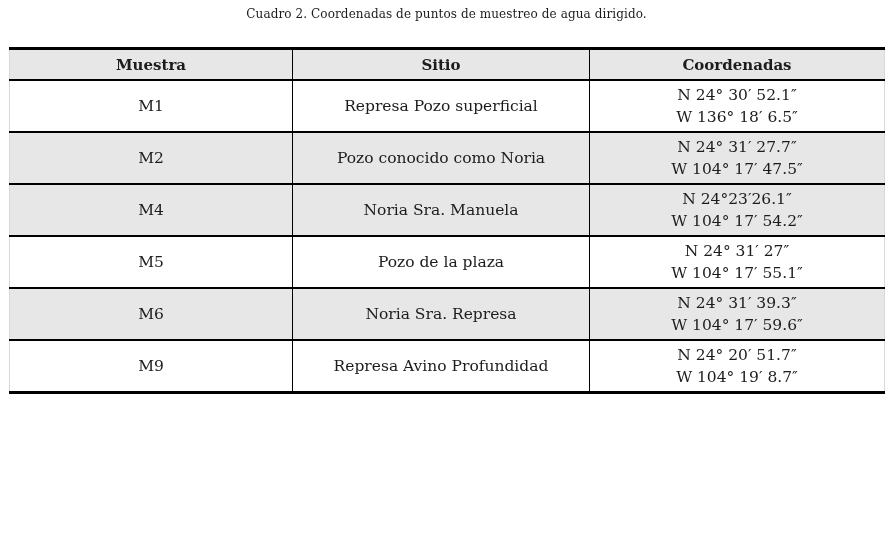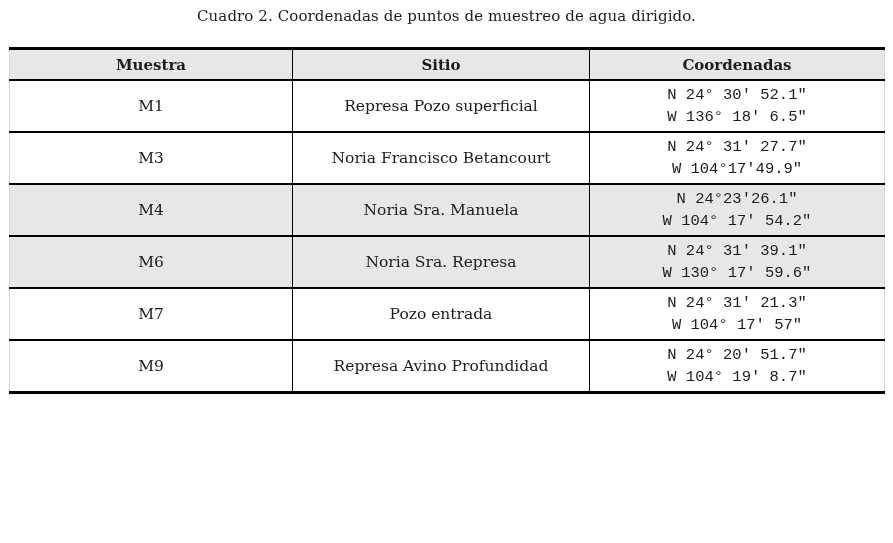--- a/index.html
+++ b/index.html
@@ -13,21 +13,21 @@
     -webkit-font-smoothing: antialiased;
   }
   .page {
     position: relative;
     width: 893px;
     height: 543px;
     overflow: hidden;
   }
   .caption {
     text-align: center;
-    font-size: 15px;
+    font-size: 12px;
     padding-top: 7px;
     letter-spacing: 0.1px;
   }
   table.coords {
     border-collapse: collapse;
     table-layout: fixed;
     position: absolute;
     left: 9px;
     top: 47px;
     width: 875px;
@@ -54,21 +54,21 @@
     height: 29px;
     font-size: 15px;
     font-weight: bold;
     background: #e7e7e7;
   }
   tbody td {
     height: 50px;
     font-size: 15.5px;
   }
   tr.shaded td { background: #e7e7e7; }
-  .coord-line { line-height: 22px; font-family: Liberation Mono, monospace; }
+  .coord-line { line-height: 22px; }
 </style>
 </head>
 <body>
 
 <div class="page">
 
   <div class="caption">Cuadro 2. Coordenadas de puntos de muestreo de agua dirigido.</div>
 
   <table class="coords">
     <colgroup>
@@ -85,50 +85,50 @@
     </thead>
     <tbody>
       <tr>
         <td>M1</td>
         <td>Represa Pozo superficial</td>
         <td>
           <div class="coord-line">N 24° 30′ 52.1″</div>
           <div class="coord-line">W 136° 18′ 6.5″</div>
         </td>
       </tr>
-      <tr>
-        <td>M3</td>
-        <td>Noria Francisco Betancourt</td>
+      <tr class="shaded">
+        <td>M2</td>
+        <td>Pozo conocido como Noria</td>
         <td>
           <div class="coord-line">N 24° 31′ 27.7″</div>
-          <div class="coord-line">W 104°17′49.9″</div>
+          <div class="coord-line">W 104° 17′ 47.5″</div>
         </td>
       </tr>
       <tr class="shaded">
         <td>M4</td>
         <td>Noria Sra. Manuela</td>
         <td>
           <div class="coord-line">N 24°23′26.1″</div>
           <div class="coord-line">W 104° 17′ 54.2″</div>
         </td>
       </tr>
+      <tr>
+        <td>M5</td>
+        <td>Pozo de la plaza</td>
+        <td>
+          <div class="coord-line">N 24° 31′ 27″</div>
+          <div class="coord-line">W 104° 17′ 55.1″</div>
+        </td>
+      </tr>
       <tr class="shaded">
         <td>M6</td>
         <td>Noria Sra. Represa</td>
         <td>
-          <div class="coord-line">N 24° 31′ 39.1″</div>
-          <div class="coord-line">W 130° 17′ 59.6″</div>
-        </td>
-      </tr>
-      <tr>
-        <td>M7</td>
-        <td>Pozo entrada</td>
-        <td>
-          <div class="coord-line">N 24° 31′ 21.3″</div>
-          <div class="coord-line">W 104° 17′ 57″</div>
+          <div class="coord-line">N 24° 31′ 39.3″</div>
+          <div class="coord-line">W 104° 17′ 59.6″</div>
         </td>
       </tr>
       <tr>
         <td>M9</td>
         <td>Represa Avino Profundidad</td>
         <td>
           <div class="coord-line">N 24° 20′ 51.7″</div>
           <div class="coord-line">W 104° 19′ 8.7″</div>
         </td>
       </tr>

